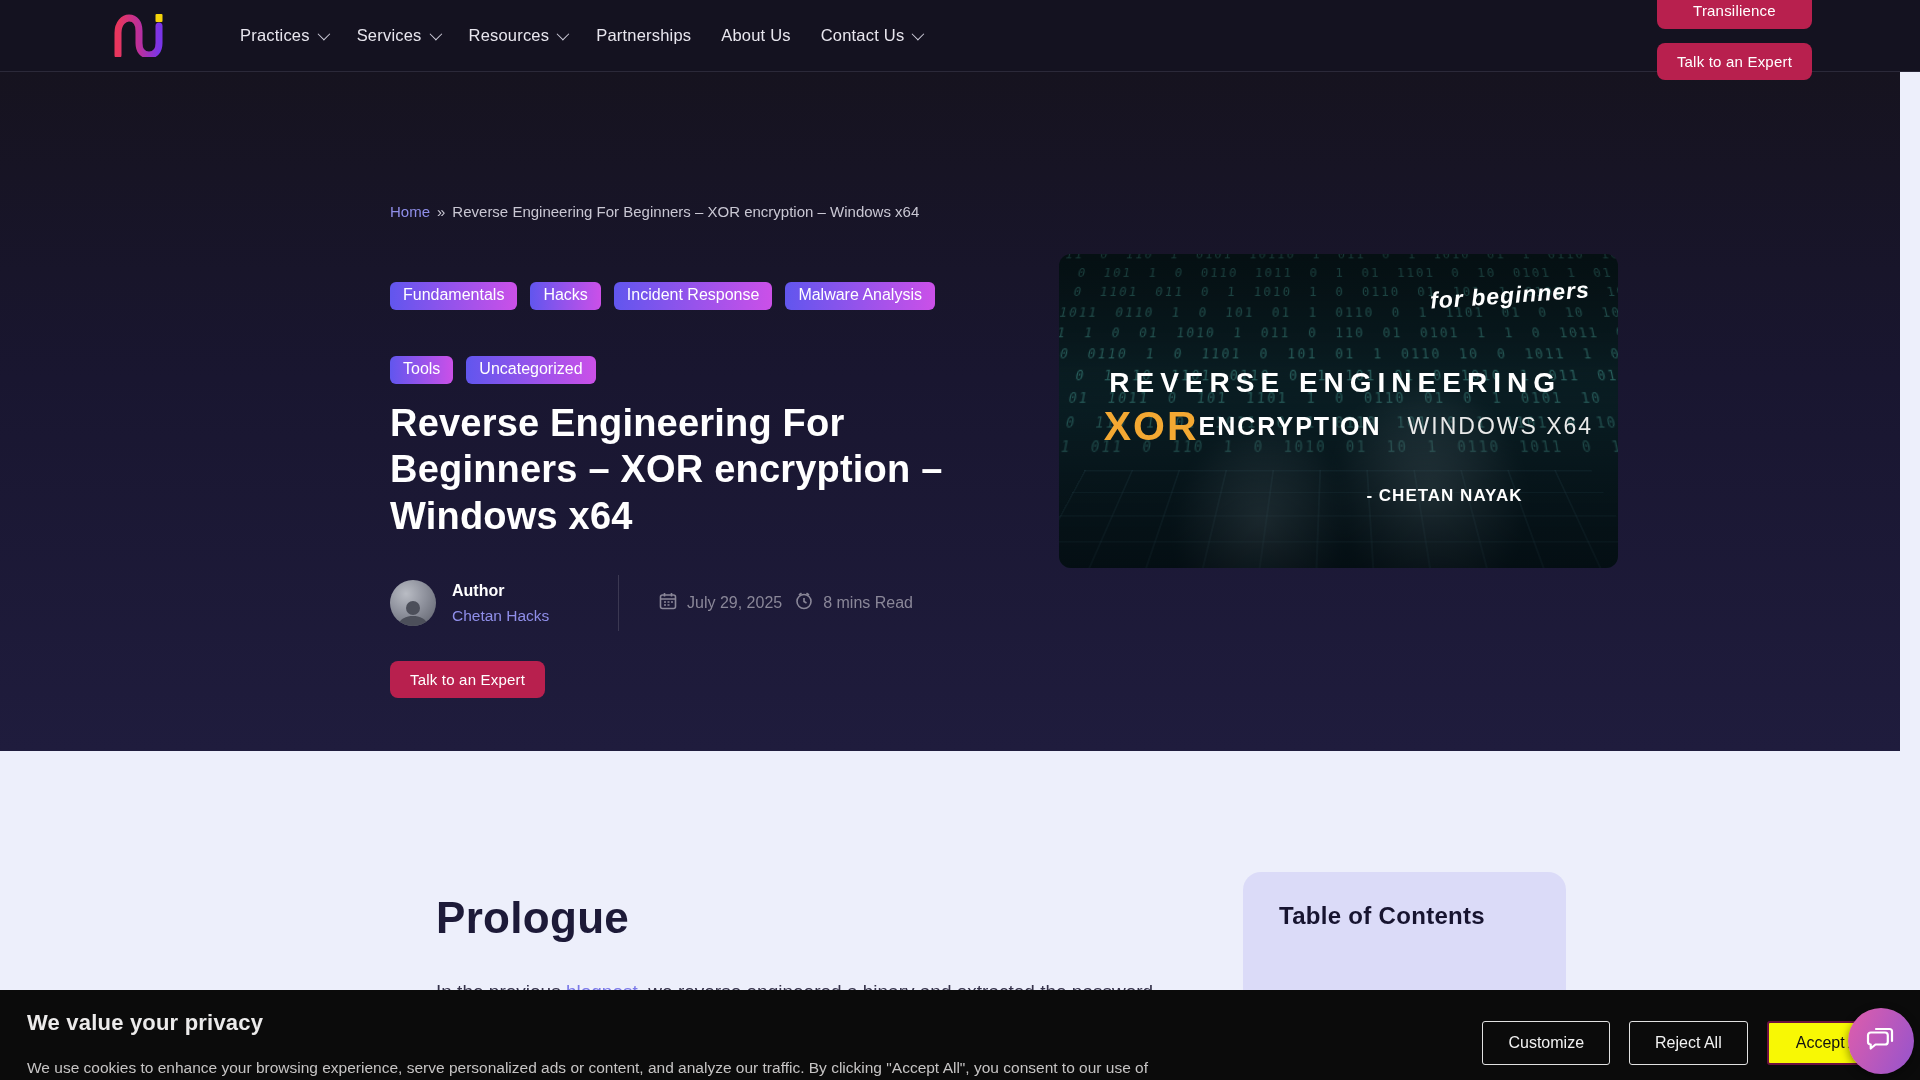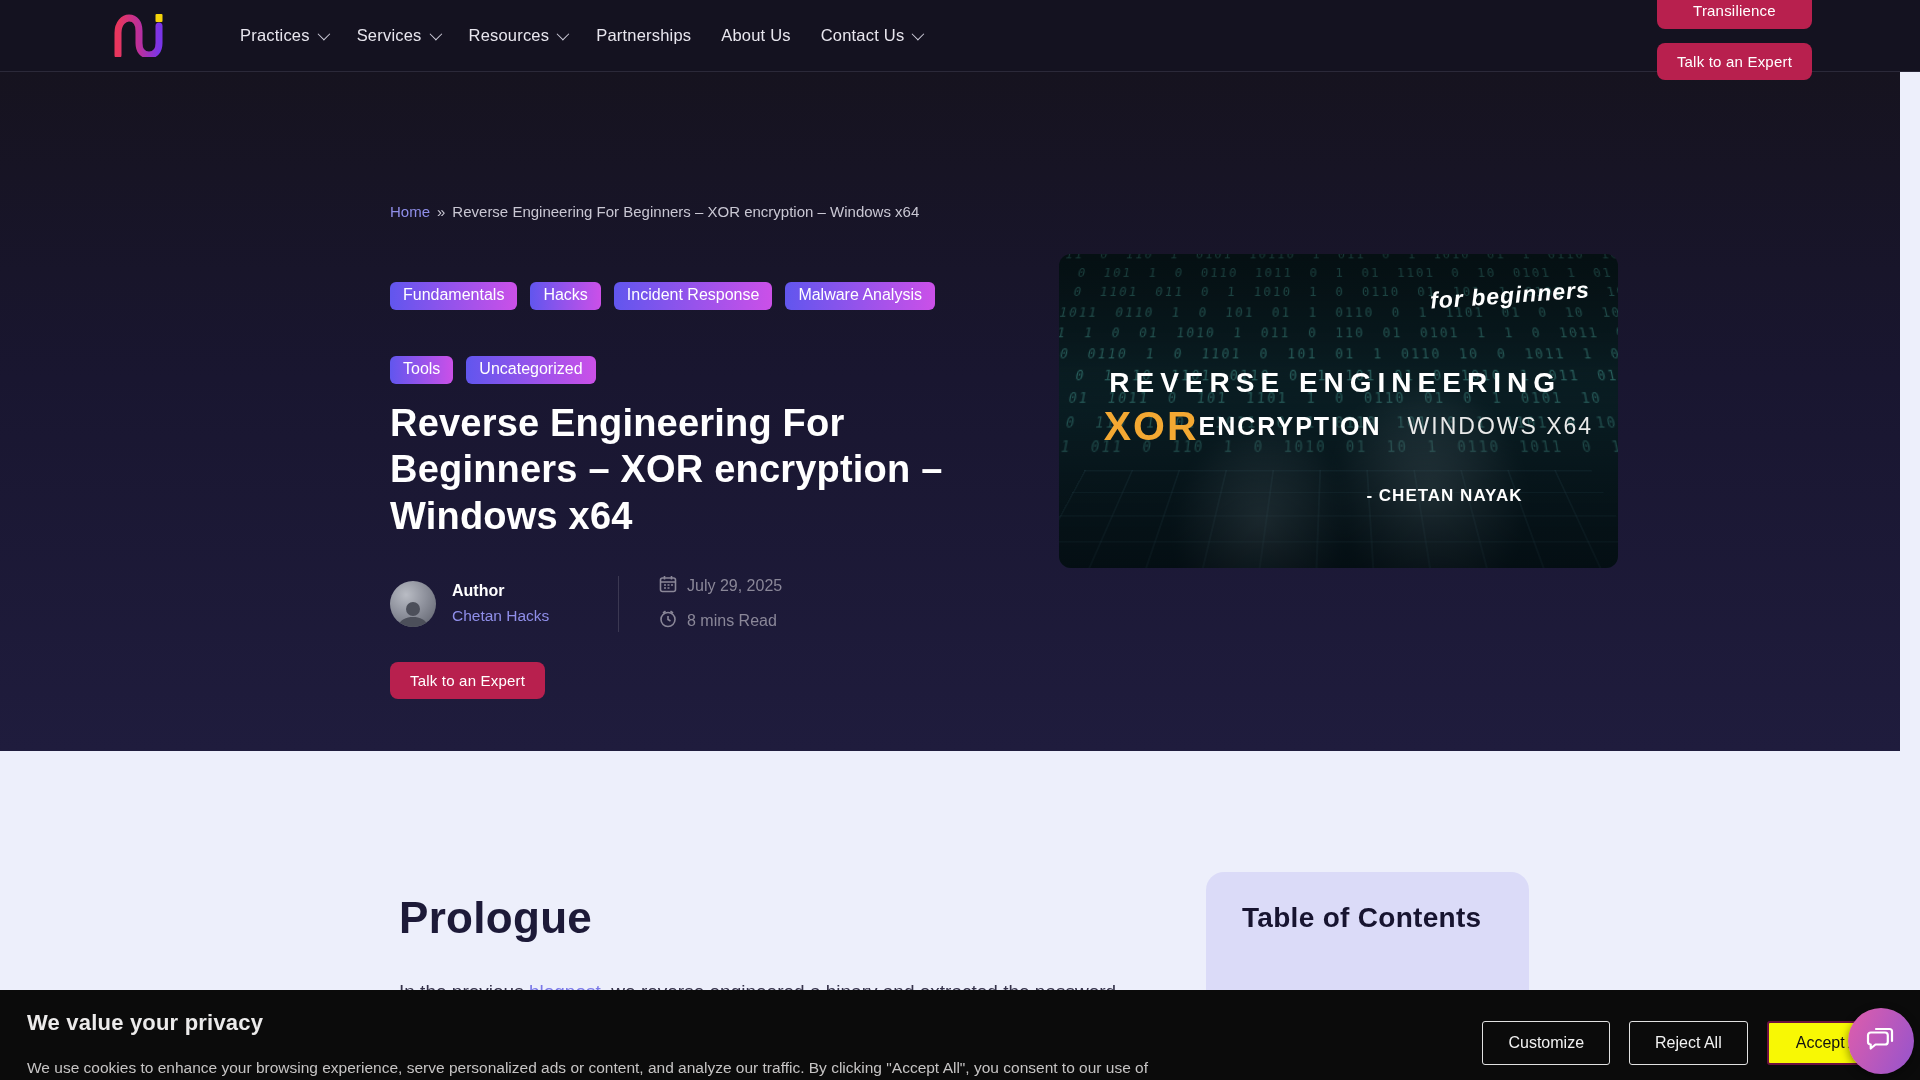--- a/index.html
+++ b/index.html
@@ -37,21 +37,21 @@
   .post-title { margin-top:16px; width:600px; font-size:38px; line-height:1.22;
     font-weight:700; color:#ffffff; letter-spacing:0.2px; }
   .author-row { margin-top:36px; display:flex; align-items:center; }
   .avatar { width:46px; height:46px; border-radius:50%; overflow:hidden;
     background:radial-gradient(circle at 35% 30%, #b9bcc4 0%, #8e919c 45%, #5a5d68 100%); position:relative; }
   .avatar svg { position:absolute; bottom:-2px; left:6px; }
   .author-info { margin-left:16px; width:128px; }
   .author-label { font-size:16px; font-weight:700; color:#ffffff; }
   .author-name { margin-top:7px; font-size:15.5px; color:#8f8ee9; cursor:pointer; }
   .v-divider { width:1px; height:56px; background:#3b3852; margin:0 40px 0 38px; }
-  .meta { display:flex; flex-direction:column; gap:13px; }
+  .meta { display:flex; flex-direction:row; gap:13px; }
   .meta-row { display:flex; align-items:center; gap:10px; color:#8a8798; font-size:16px; }
   .meta-row svg { flex:0 0 auto; }
   .cta-btn { margin-top:30px; display:inline-block; }
 
   
   .featured { margin-left:auto; margin-top:4px; width:559px; height:314px;
     border-radius:12px; position:relative; overflow:hidden;
     background:linear-gradient(180deg,#071418 0%, #0b2127 50%, #0a1c23 100%); }
   .binary-layer { position:absolute; top:-8px; left:-10px; right:-10px; height:190px;
     font-family:"DejaVu Sans Mono",monospace; font-size:12px; line-height:1.6;
@@ -77,29 +77,29 @@
   .img-xor-row { position:absolute; top:49%; left:8%; display:flex; align-items:flex-end; }
   .img-xor { font-size:41px; font-weight:700; color:#f3a832; line-height:0.9; letter-spacing:2px; }
   .img-encryption { font-size:25px; font-weight:700; color:#fff; letter-spacing:2px; padding-bottom:4px; }
   .img-platform { font-size:23px; font-weight:400; color:#e9e9e9; letter-spacing:2px;
     margin-left:26px; padding-bottom:5px; }
   .img-credit { position:absolute; top:74%; left:55%; font-size:17px; font-weight:700;
     color:#fff; letter-spacing:1px; }
 
   
   .article { position:absolute; top:751px; left:0; width:1920px; height:329px;
-    background:#edeffb; }
+    background:#edeffb;padding-left:37px; }
   .article-inner { display:flex; padding-left:399px; }
   .article-main { width:760px; margin-top:142px; }
   .section-heading { font-size:44px; font-weight:700; color:#1d1a38; letter-spacing:0.3px; }
   .article-para { margin-top:34px; font-size:19px; line-height:1.6; color:#35324a; }
   .inline-link { color:#7b79e8; text-decoration:underline; cursor:pointer; }
   .toc-card { margin-left:47px; margin-top:121px; width:323px; height:240px;
     background:#dbdbf8; border-radius:18px; padding:30px 0 0 36px; }
-  .toc-title { font-size:28px; font-weight:700; color:#171430; letter-spacing:0.3px; }
+  .toc-title { font-size:24px; font-weight:700; color:#171430; letter-spacing:0.3px; }
 
   
   .cookie { position:absolute; left:0; bottom:0; width:1920px; height:90px;
     background:#0b0b0b; z-index:40; }
   .cookie-title { position:absolute; left:27px; top:20px; font-size:22px;
     font-weight:700; color:#ecebeb; letter-spacing:0.2px; }
   .cookie-msg { position:absolute; left:27px; top:69px; width:1150px;
     font-size:15.5px; color:#c6c4c4; }
   .cookie-actions { position:absolute; right:25px; bottom:15px; display:flex; gap:19px; }
   .cookie-btn { background:transparent; border:1px solid #e2e2e2; color:#f2f2f2;

